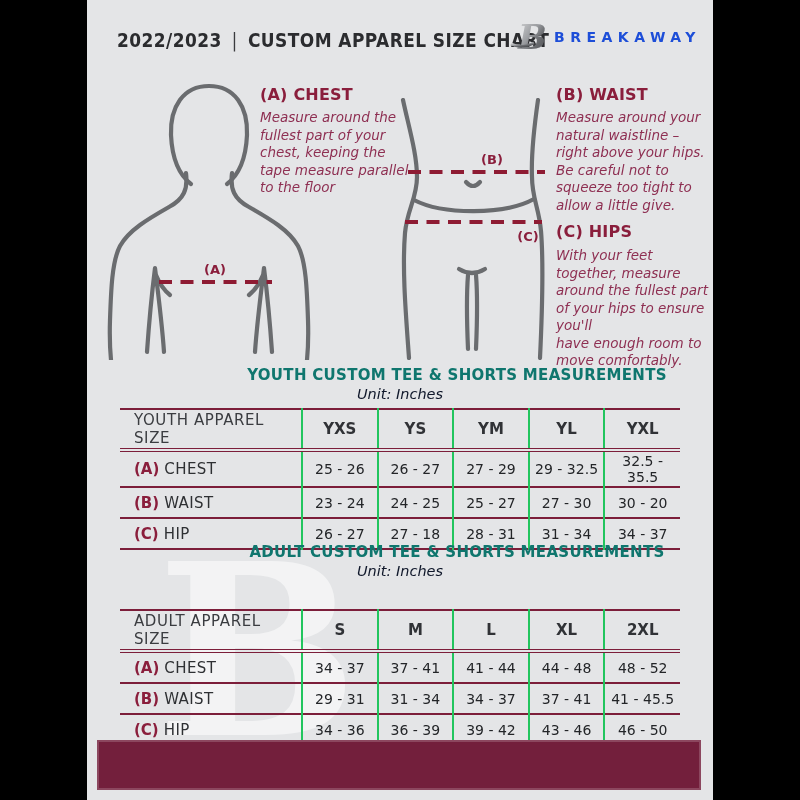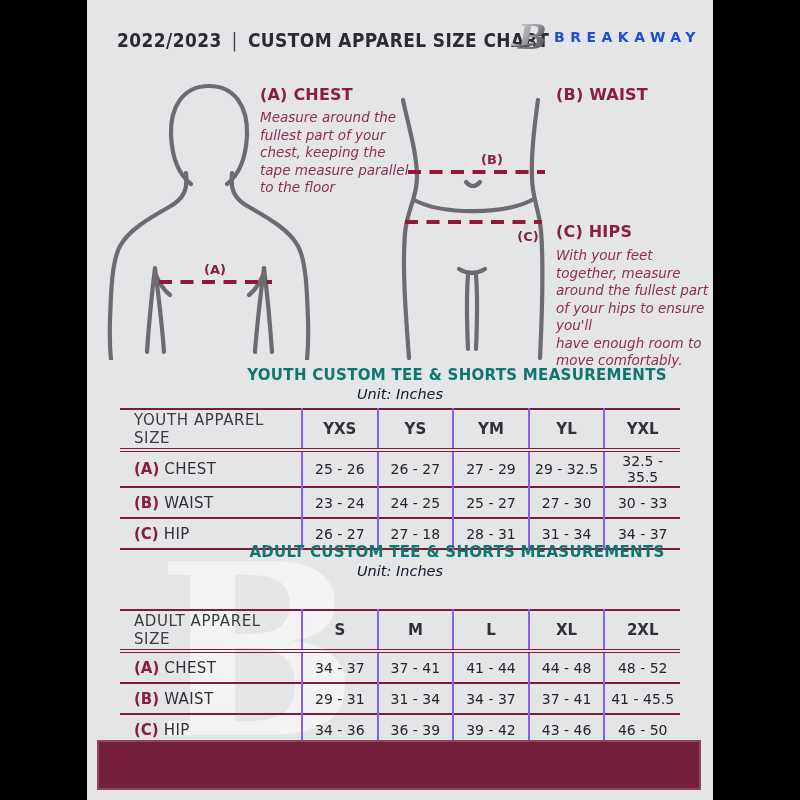--- a/index.html
+++ b/index.html
@@ -33,21 +33,21 @@
   .tbl-title{position:absolute;left:0;width:740px;text-align:center;font-weight:bold;
              font-size:15px;letter-spacing:.3px;color:#0f766e;}
   .tbl-unit{position:absolute;left:0;width:626px;text-align:center;font-style:italic;
             font-size:14.5px;color:#0f172a;}
   table.size{position:absolute;left:33px;width:560px;border-collapse:collapse;table-layout:fixed;
              border-top:2px solid #7c1e3a;background:transparent;}
   table.size col.c0{width:182px;}
   table.size col.cv{width:75.6px;}
   table.size thead tr{border-bottom:4px double #7c1e3a;}
   table.size tbody tr{border-bottom:2px solid #7c1e3a;}
-  table.size th+th, table.size td+td{border-left:2px solid #8b5cf6;text-align:center;}
+  table.size th+th, table.size td+td{border-left:2px solid #22c55e;text-align:center;}
   table.size th{height:30px;font-size:15px;font-weight:bold;color:#303236;text-align:center;}
   table.size th.first{text-align:left;padding-left:14px;font-weight:normal;letter-spacing:.6px;color:#3a3c40;}
   table.size td{height:27px;text-align:center;font-size:14px;color:#232528;}
   table.size td.label-cell{text-align:left;padding-left:14px;font-size:15px;}
   .row-key{font-weight:bold;color:#8a1e3c;}
   .row-lbl{color:#2e3033;margin-left:5px;letter-spacing:.4px;}
 
   
   .watermark{position:absolute;left:70px;top:552px;font-family:"DejaVu Serif","Liberation Serif",serif;
              font-weight:bold;font-size:238px;line-height:200px;color:rgba(255,255,255,.55);
@@ -111,20 +111,26 @@
     </svg>
 
     <div class="sec-heading" style="left:173px;top:85px;">(A) CHEST</div>
     <div class="sec-body" style="left:173px;top:109px;width:170px;">Measure around the
 fullest part of your
 chest, keeping the
 tape measure parallel
 to the floor</div>
 
     <div class="sec-heading" style="left:469px;top:85px;">(B) WAIST</div>
+    <div class="sec-body" style="left:469px;top:109px;width:150px;">Measure around your
+natural waistline –
+right above your hips.
+Be careful not to
+squeeze too tight to
+allow a little give.</div>
 
     <div class="sec-heading" style="left:469px;top:222px;">(C) HIPS</div>
     <div class="sec-body" style="left:469px;top:247px;width:160px;">With your feet
 together, measure
 around the fullest part
 of your hips to ensure
 you'll
 have enough room to
 move comfortably.</div>
 
@@ -162,21 +168,21 @@
           <td>32.5 - 35.5</td>
         </tr>
         <tr>
           <td class="label-cell">
             <span class="row-key">(B)</span><span class="row-lbl">WAIST</span>
           </td>
           <td>23 - 24</td>
           <td>24 - 25</td>
           <td>25 - 27</td>
           <td>27 - 30</td>
-          <td>30 - 33</td>
+          <td>30 - 20</td>
         </tr>
         <tr>
           <td class="label-cell">
             <span class="row-key">(C)</span><span class="row-lbl">HIP</span>
           </td>
           <td>26 - 27</td>
           <td>27 - 18</td>
           <td>28 - 31</td>
           <td>31 - 34</td>
           <td>34 - 37</td>

